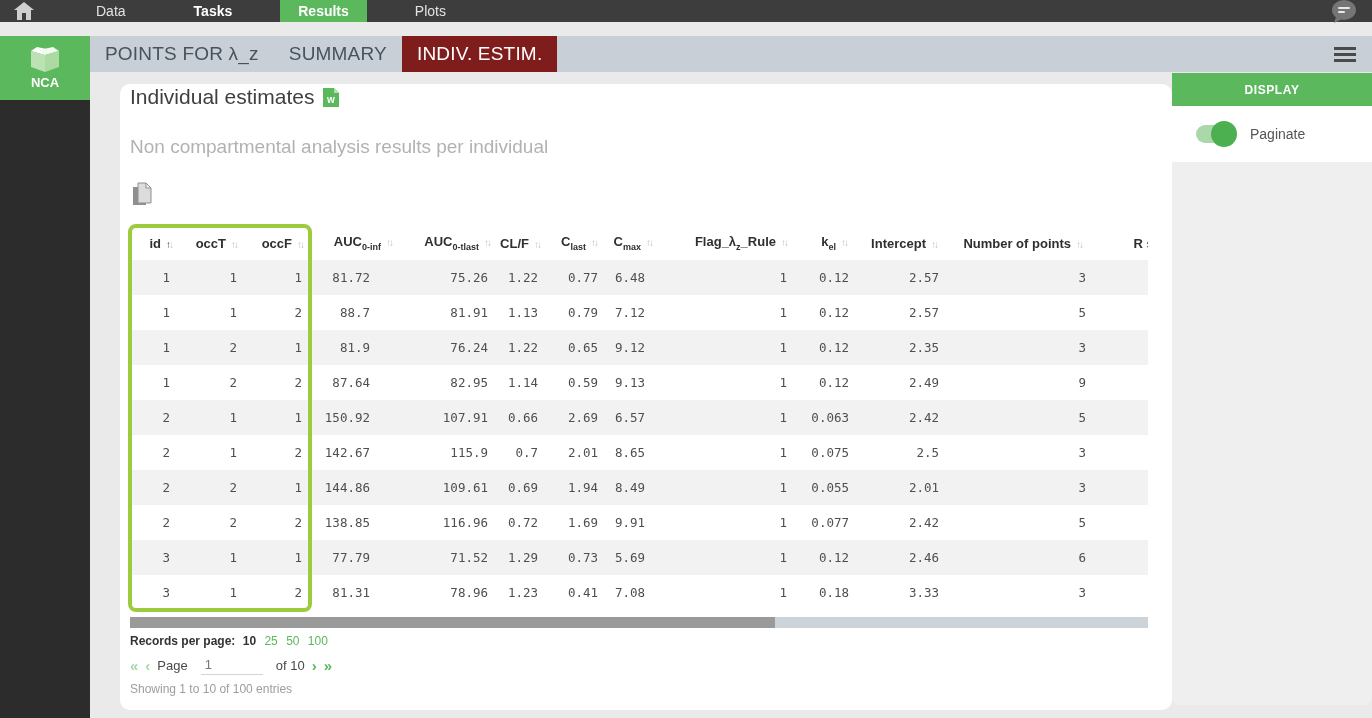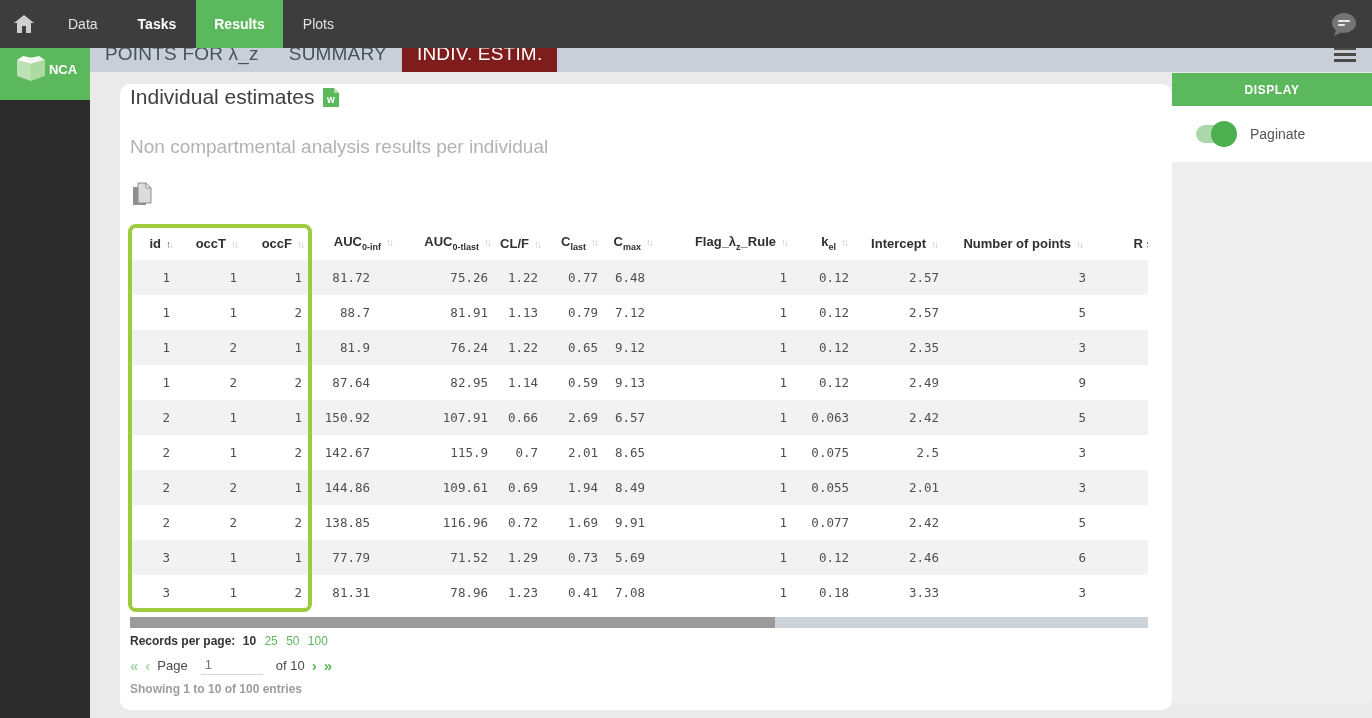--- a/index.html
+++ b/index.html
@@ -1,31 +1,31 @@
 <!DOCTYPE html>
 <html><head>
 <meta charset="utf-8">
 <style>
   * { margin:0; padding:0; box-sizing:border-box; }
   html,body { width:1372px; height:718px; overflow:hidden;
     font-family:"Liberation Sans", sans-serif; background:#eaeaea; }
 
   
-  .topbar { position:absolute; left:0; top:0; width:1372px; height:48px;
-    background:#3d3d3d; display:flex; align-items:stretch; z-index:30; }
+  .topbar { position:absolute; left:0; top:0; width:1372px; height:22px;
+    background:#3d3d3d; display:flex; align-items:stretch; z-index:30;gap:28px; }
   .home-btn { width:48px; display:flex; align-items:center; justify-content:center; cursor:pointer; }
   .nav-item { display:flex; align-items:center; padding:0 20px; color:#e3e3e3;
     font-size:14px; cursor:pointer; }
   .nav-item.bold { font-weight:bold; color:#fff; }
   .nav-item.active { background:#5cb85c; color:#fff; font-weight:bold; padding:0 18px; }
   .topbar-right { margin-left:auto; display:flex; align-items:center; padding-right:14px; }
 
   
   .sidebar { position:absolute; left:0; top:36px; width:90px; height:682px; background:#2c2c2c; z-index:25; }
-  .proj { height:64px; background:#5cb85c; display:flex; flex-direction:row;
+  .proj { height:64px; background:#5cb85c; display:flex; flex-direction:column;
     align-items:center; justify-content:center; cursor:pointer; }
   .proj-label { color:#fff; font-weight:bold; font-size:13px; margin-top:2px; }
 
   
   .tabbar { position:absolute; left:90px; top:36px; width:1282px; height:36px;
     background:#c9cfd6; display:flex; align-items:stretch; z-index:20; }
   .tab { display:flex; align-items:center; padding:0 15px; font-size:19px;
     color:#46535e; letter-spacing:.2px; cursor:pointer; }
   .tab.active { background:#7f1d1d; color:#fff; }
   .burger { margin-left:auto; align-self:center; margin-right:16px; cursor:pointer; }
@@ -64,21 +64,21 @@
   .records .lbl { font-weight:bold; }
   .records .cur { font-weight:bold; color:#333; margin-left:4px; }
   .records a { color:#5cb85c; text-decoration:none; margin-left:5px; cursor:pointer; }
   .pager { position:absolute; left:10px; top:570px; font-size:13px; color:#4a4a4a;
     display:flex; align-items:center; gap:7px; height:22px; }
   .chev { font-size:15px; font-weight:bold; color:#5cb85c; cursor:pointer; line-height:1; }
   .chev.dis { color:#a9d6a9; }
   .page-input { width:62px; border:none; border-bottom:1px solid #d5d5d5; font-size:13px;
     color:#777; padding:2px 4px; outline:none; margin:0 6px;
     font-family:"Liberation Sans", sans-serif; }
-  .showing { position:absolute; left:10px; top:598px; font-size:12px; color:#9d9d9d;font-weight:bold; }
+  .showing { position:absolute; left:10px; top:598px; font-size:12px; color:#9d9d9d; }
 
   
   .rpanel { position:absolute; left:1172px; top:73px; width:200px; height:632px;
     display:flex; flex-direction:column; z-index:15; border-radius:0 0 8px 8px; overflow:hidden; }
   .rpanel-head { height:33px; background:#5cb85c; color:#fff; font-size:12px; font-weight:bold;
     letter-spacing:.6px; display:flex; align-items:center; justify-content:center; }
   .rpanel-body { height:56px; background:#fff; display:flex; align-items:center; padding-left:24px; }
   .rpanel-rest { flex:1; background:#f0eff0; }
   .toggle { width:38px; height:18px; background:#abd8ab; border-radius:9px; position:relative;
     cursor:pointer; margin-right:16px; }

